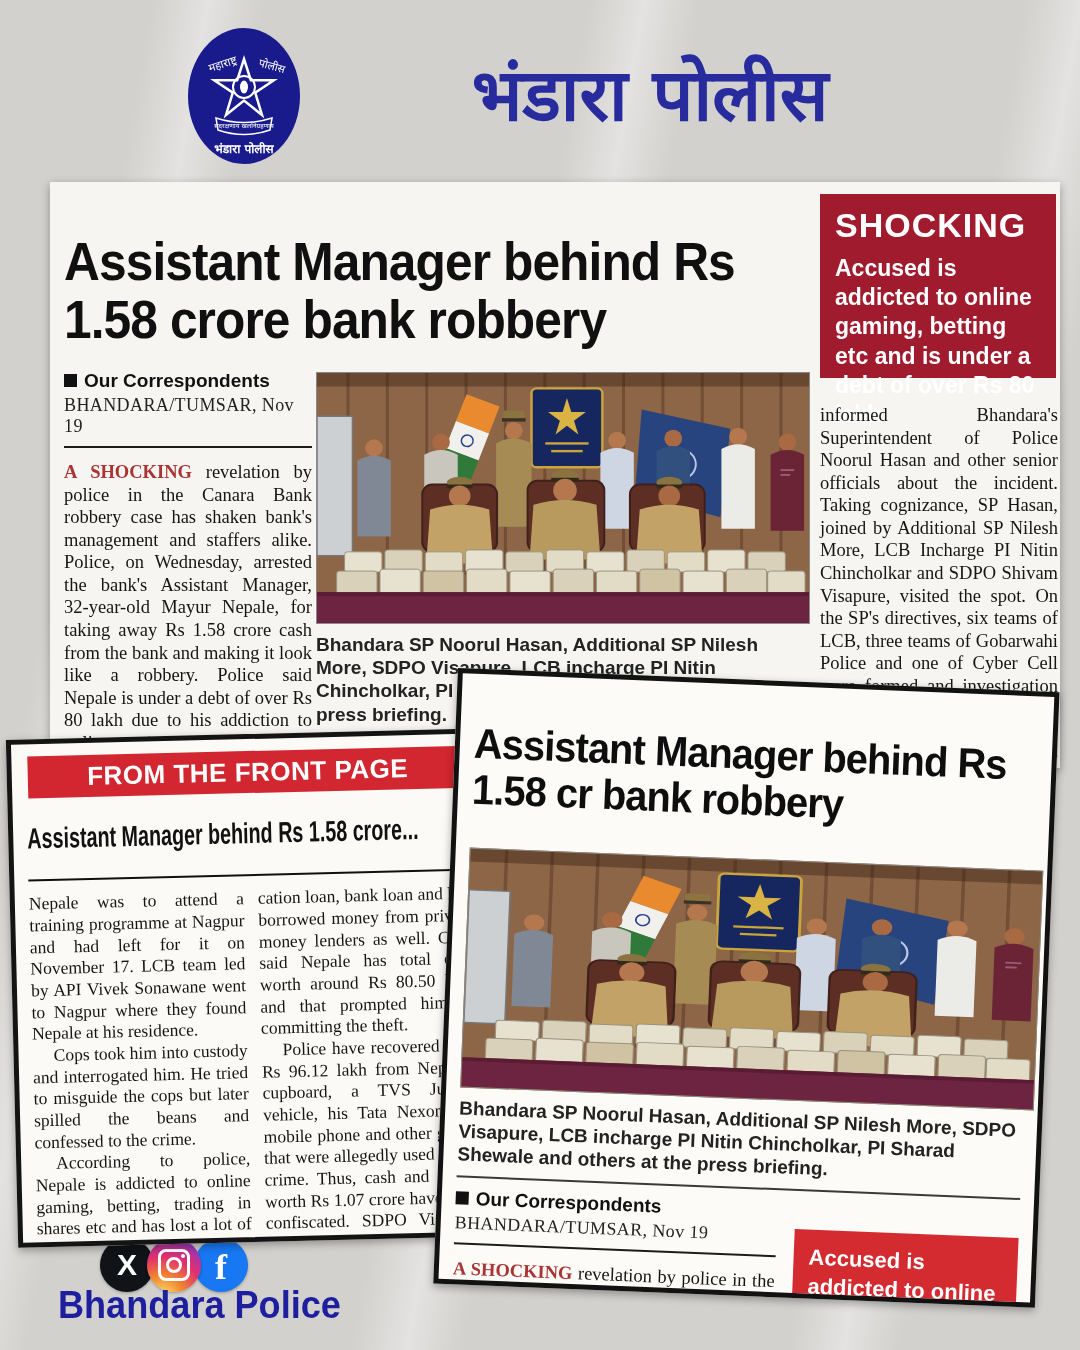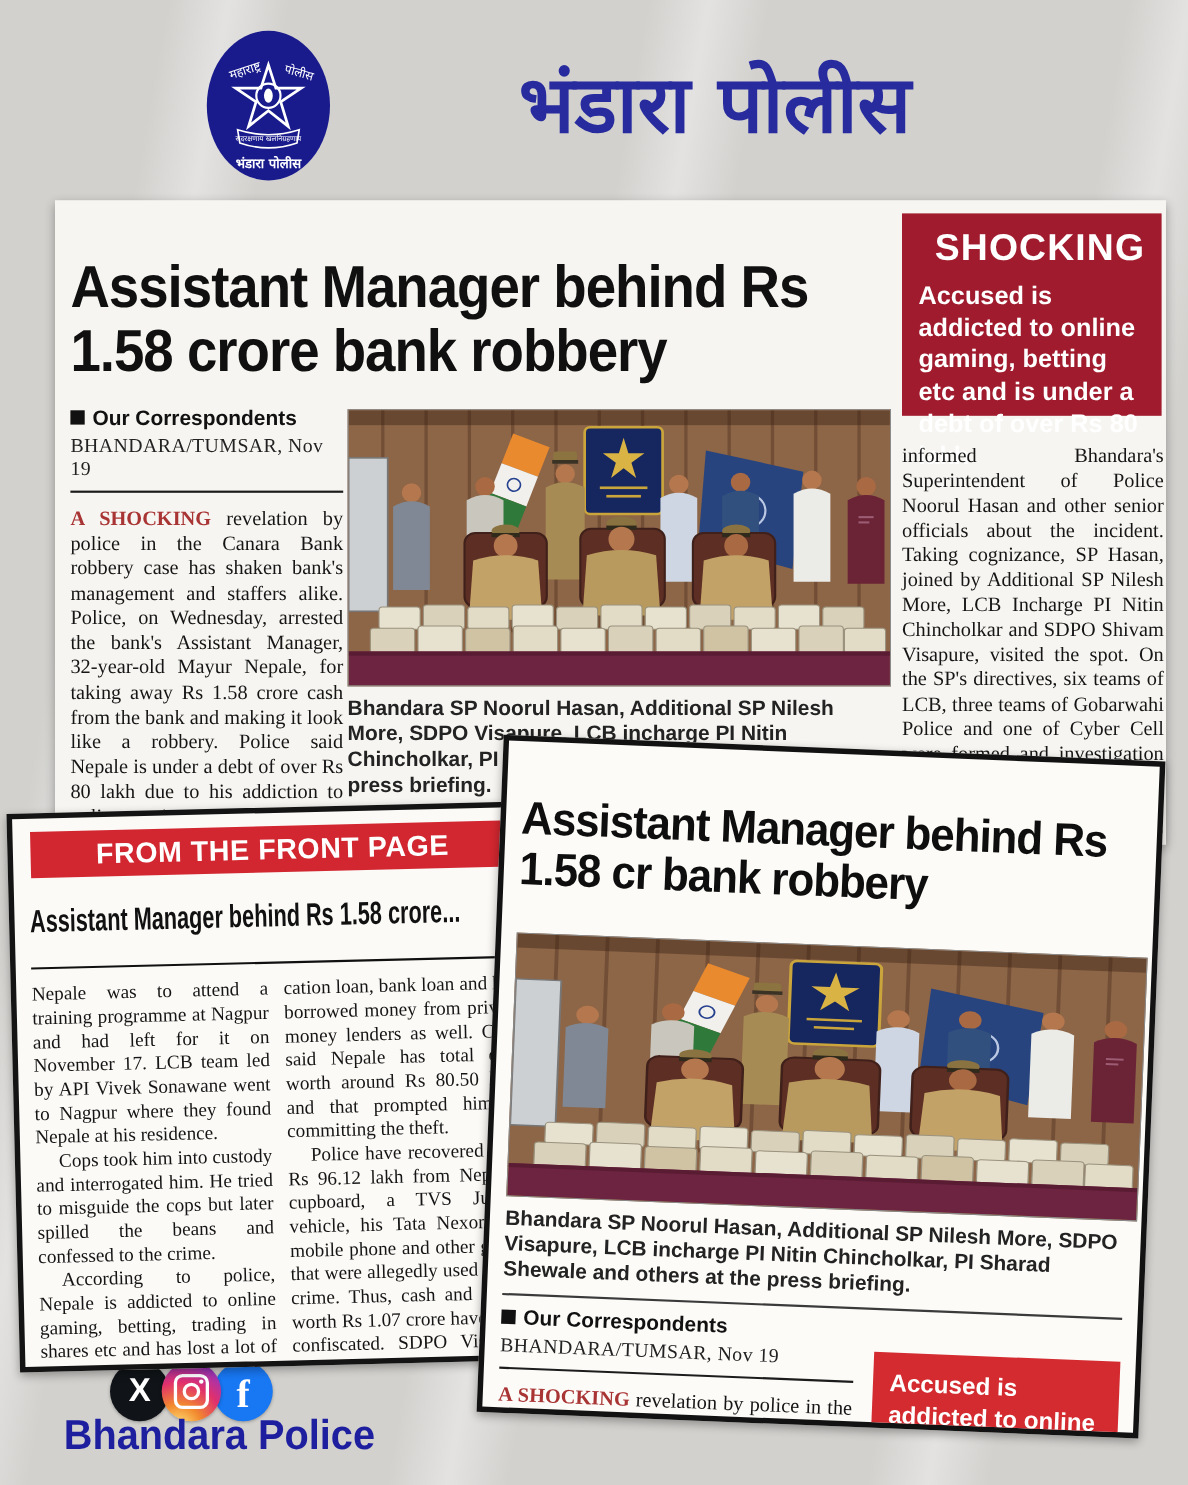--- a/index.html
+++ b/index.html
@@ -24,21 +24,21 @@
   .rule{border-top:2px solid #1c1c1c;margin:9px 0 13px;}
   .thin-rule{border-top:1.5px solid #555;margin:8px 0 9px;}
   .caption{font-size:19px;line-height:1.22;font-weight:700;color:#232323;margin-top:9px;}
   .photo{display:block;border:1px solid #8a8a8a;background:#8d6547;}
   
   .main-clip{left:50px;top:182px;width:1010px;height:586px;z-index:1;}
   .main-headline{position:absolute;left:14px;top:14px;width:775px;font-size:54px;line-height:1.08;
      font-weight:700;color:#101010;letter-spacing:-1px;transform:scaleX(.92);transform-origin:left top;}
   .shocking-box{position:absolute;left:770px;top:12px;width:236px;height:184px;background:#a01b2d;
      color:#fff;padding:12px 15px;box-sizing:border-box;}
-  .shocking-title{font-size:34px;font-weight:700;letter-spacing:1px;text-align:right;}
+  .shocking-title{font-size:34px;font-weight:700;letter-spacing:1px;}
   .shocking-body{font-size:23px;font-weight:700;line-height:1.27;margin-top:9px;}
   .col1{position:absolute;left:14px;top:188px;width:248px;}
   .col2{position:absolute;left:266px;top:190px;width:492px;}
   .col2 .photo{width:492px;height:250px;}
   .col3{position:absolute;left:770px;top:222px;width:238px;}
   .fragment{font-family:"Liberation Serif",serif;font-size:19px;color:#1a1a1a;}
   
   .clip2{left:12px;top:734px;width:482px;height:508px;background:#fbfaf7;border:5px solid #141414;
      transform:rotate(-1.4deg);z-index:3;padding:10px 14px;box-sizing:border-box;overflow:hidden;}
   .banner{background:#d22730;color:#fff;text-align:center;font-weight:700;font-size:26px;line-height:42px;

